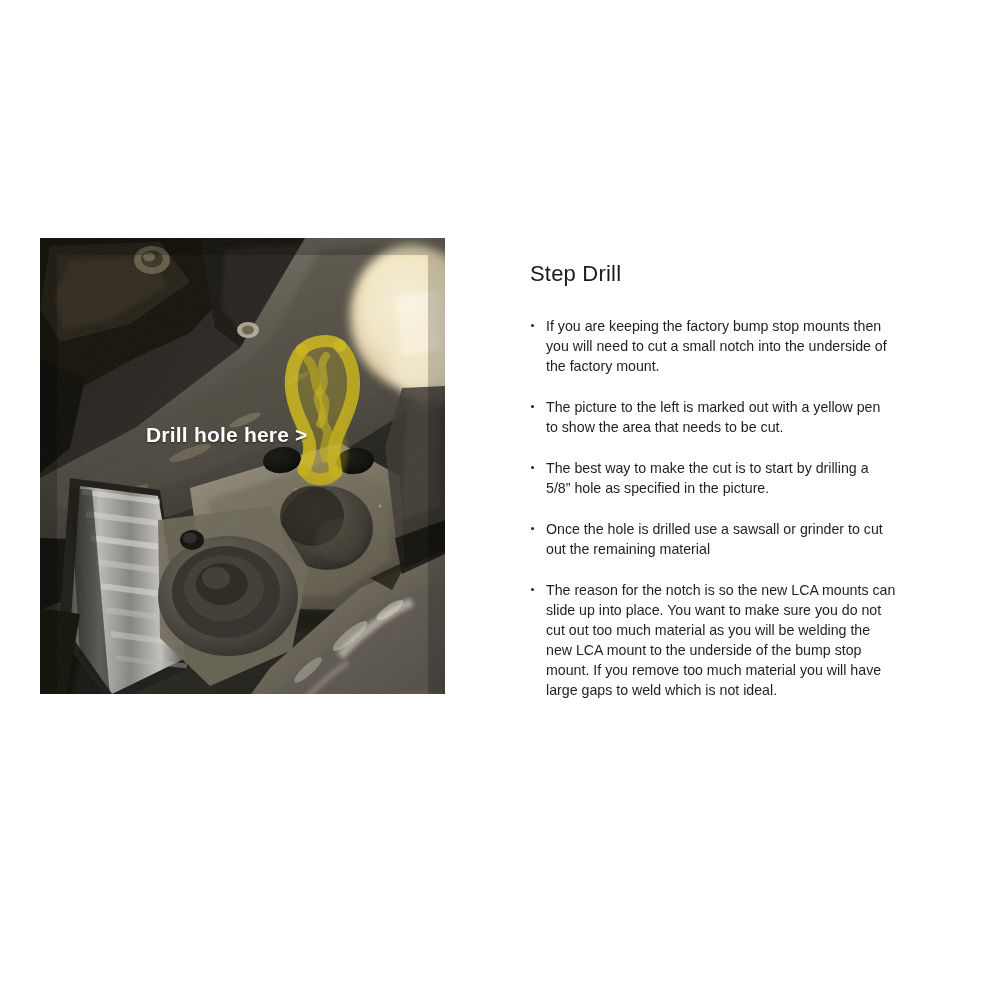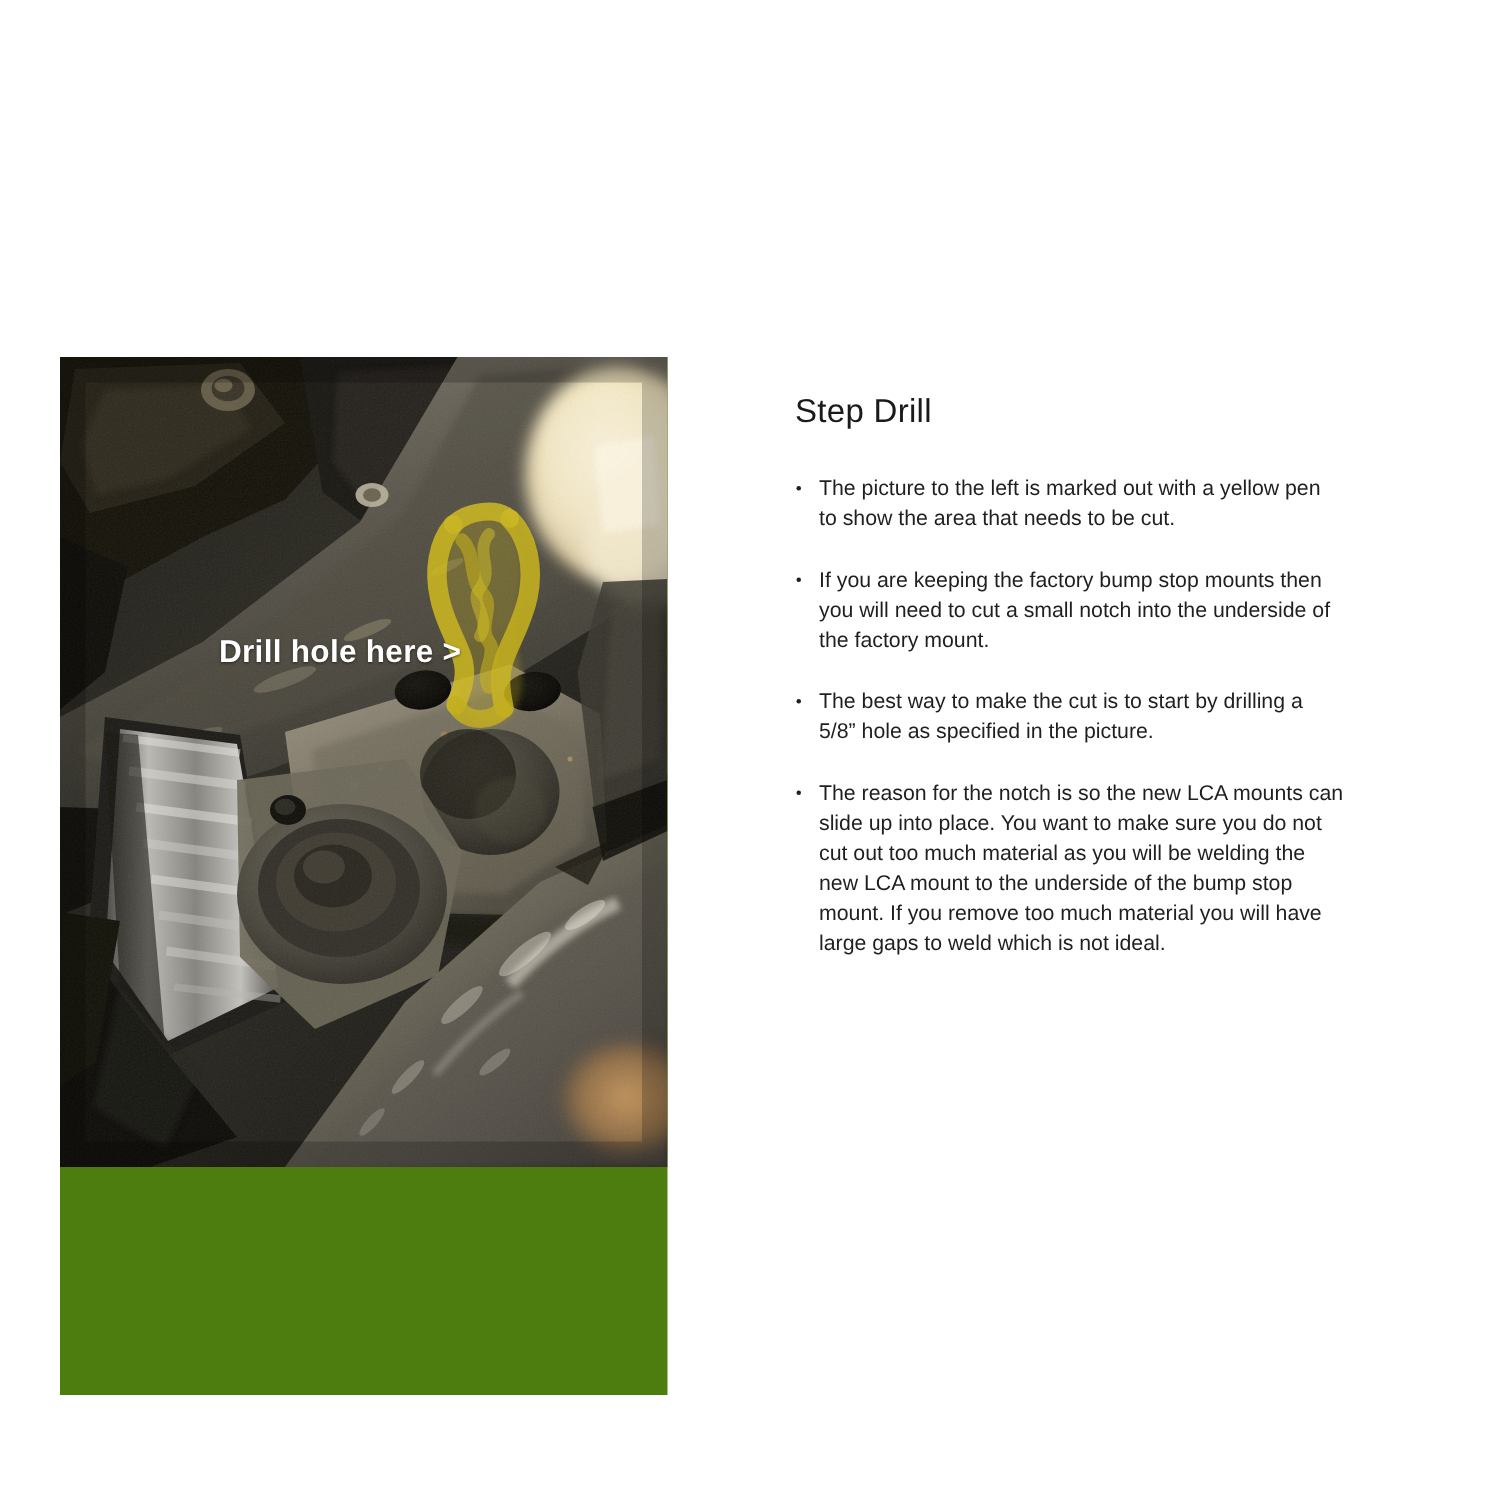--- a/index.html
+++ b/index.html
@@ -24,23 +24,23 @@
     height: 1000px;
     background: #ffffff;
   }
 
   
   .photo-frame {
     position: absolute;
     left: 40px;
     top: 238px;
     width: 405px;
-    height: 692px;
+    height: 456px;
     overflow: hidden;
-    background: #4d7c0f;
+    background: #3b82f6;
   }
   .photo-svg {
     position: absolute;
     left: 0; top: 0;
     width: 405px;
     height: 540px;
     display: block;
   }
   .photo-caption {
     position: absolute;
@@ -323,29 +323,33 @@
 
     <div class="photo-caption">Drill hole here &gt;</div>
   </div>
 
   <div class="text-col">
     <h1 class="step-title">Step Drill</h1>
 
     <ul class="bullets">
       <li class="bullet">
         <span class="bullet-dot"></span>
+        <span class="bullet-text">If you are keeping the factory bump stop mounts then you will need to cut a small notch into the underside of the factory mount.</span>
+      </li>
+      <li class="bullet">
+        <span class="bullet-dot"></span>
         <span class="bullet-text">The picture to the left is marked out with a yellow pen to show the area that needs to be cut.</span>
       </li>
       <li class="bullet">
         <span class="bullet-dot"></span>
-        <span class="bullet-text">If you are keeping the factory bump stop mounts then you will need to cut a small notch into the underside of the factory mount.</span>
-      </li>
-      <li class="bullet">
-        <span class="bullet-dot"></span>
         <span class="bullet-text">The best way to make the cut is to start by drilling a 5/8” hole as specified in the picture.</span>
+      </li>
+      <li class="bullet">
+        <span class="bullet-dot"></span>
+        <span class="bullet-text">Once the hole is drilled use a sawsall or grinder to cut out the remaining material</span>
       </li>
       <li class="bullet">
         <span class="bullet-dot"></span>
         <span class="bullet-text">The reason for the notch is so the new LCA mounts can slide up into place.  You want to make sure you do not cut out too much material as you will be welding the new LCA mount to the underside of the bump stop mount.  If you remove too much material you will have large gaps to weld which is not ideal.</span>
       </li>
     </ul>
   </div>
 
 </div>
 

